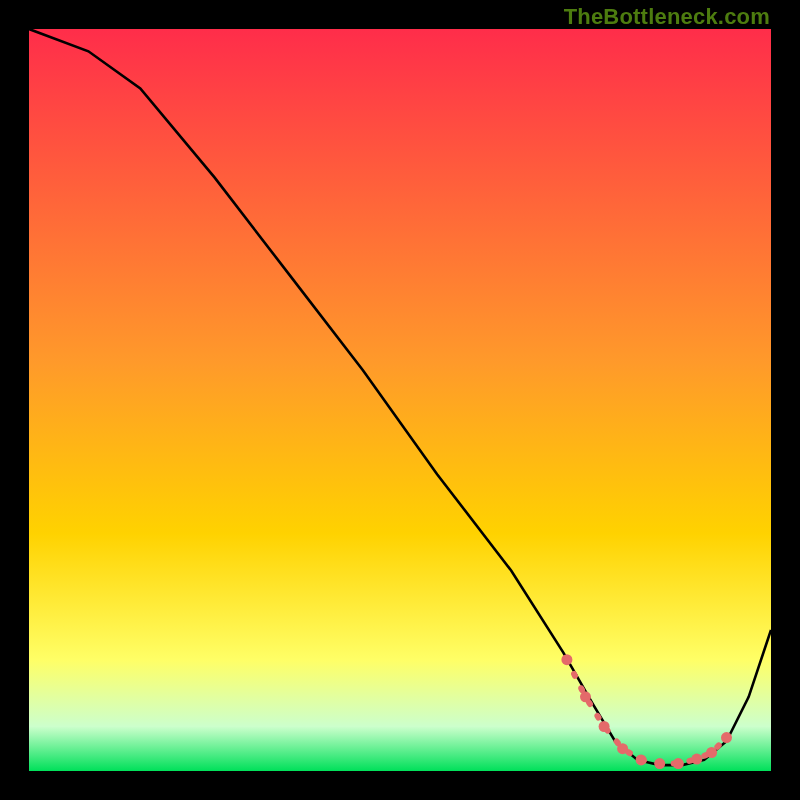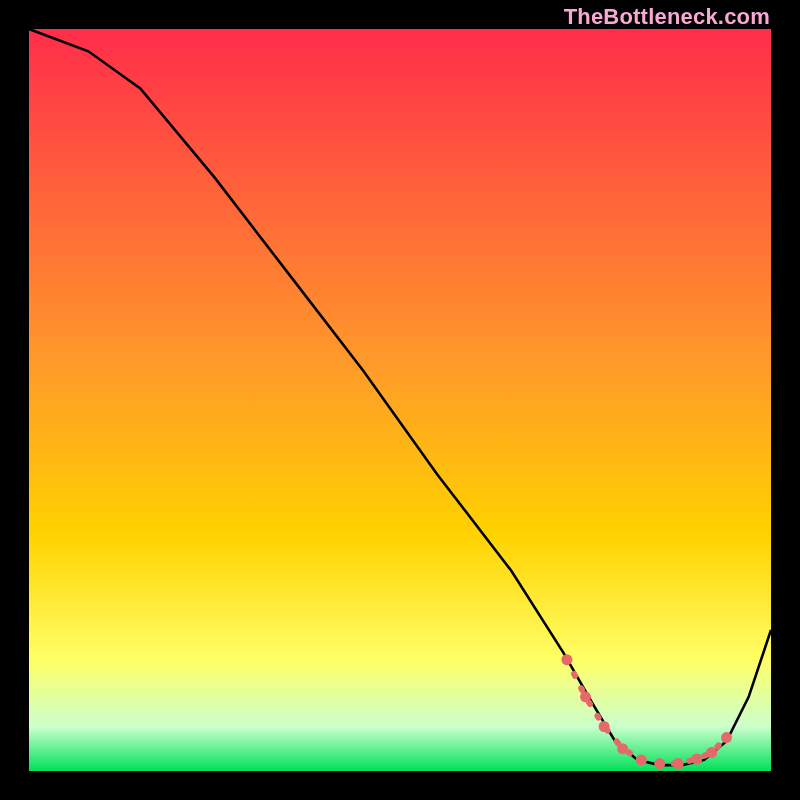--- a/index.html
+++ b/index.html
@@ -25,21 +25,21 @@
     width: 742px;
     height: 742px;
     overflow: hidden;
   }
   .watermark {
     position: absolute;
     top: 4px;
     right: 30px;
     font-size: 22px;
     font-weight: 600;
-    color: #f9a8d4;
+    color: #4d7c0f;
     letter-spacing: 0.2px;
     text-align: right;
   }
 </style>
 </head>
 <body>
 
 <div class="frame">
   <div class="watermark">TheBottleneck.com</div>
 

